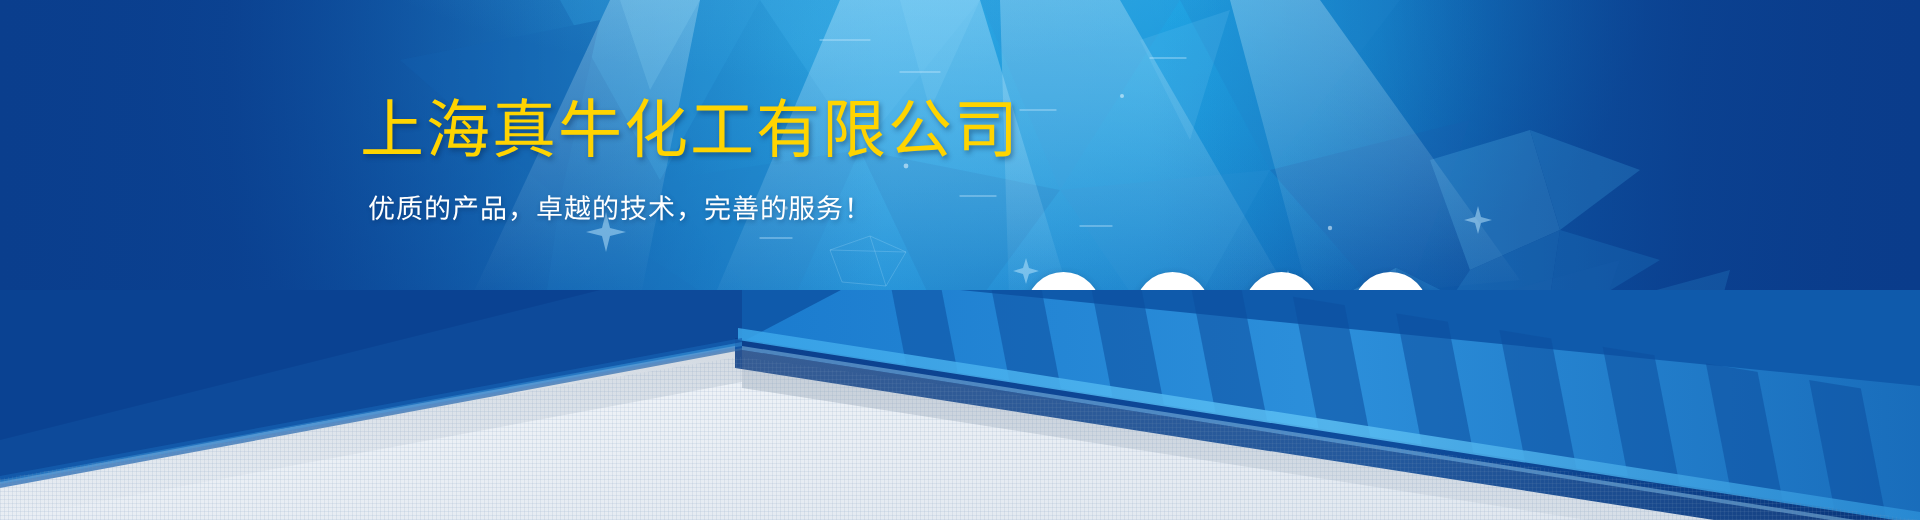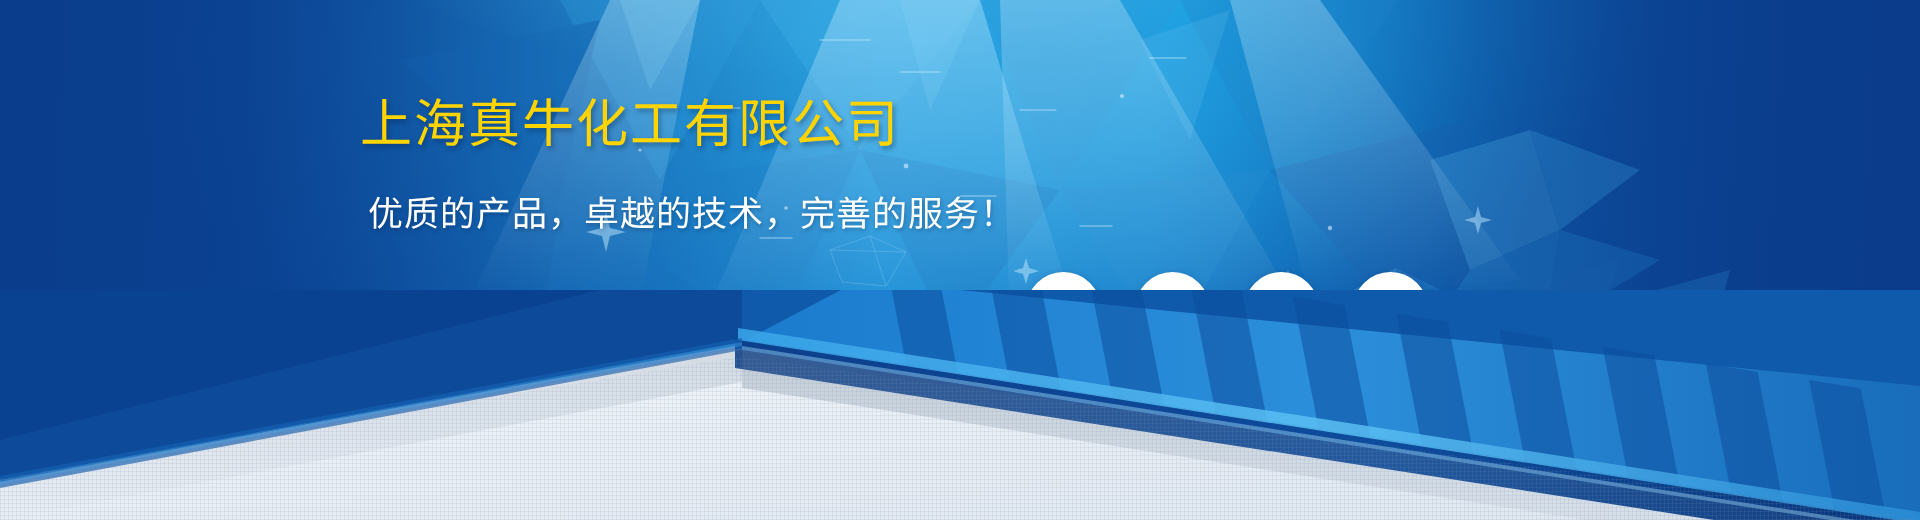--- a/index.html
+++ b/index.html
@@ -43,32 +43,32 @@
   .beams svg{display:block;width:100%;height:100%;}
 
   
   .sparkles{position:absolute; inset:0;}
   .sparkles svg{display:block;width:100%;height:100%;}
 
   
   .title{
     position:absolute;
     left:360px; top:98px;
-    font-size:52px;
+    font-size:64px;
     line-height:1;
     letter-spacing:2px;
     color:#ffd400;
     font-weight:400;
     white-space:nowrap;
     text-shadow:2px 3px 5px rgba(0,30,70,.40);
   }
   .subtitle{
     position:absolute;
     left:368px; top:196px;
-    font-size:35px;
+    font-size:27px;
     line-height:1;
     letter-spacing:1px;
     color:#ffffff;
     white-space:nowrap;
     text-shadow:1px 2px 4px rgba(0,30,70,.35);
   }
 
   
   .features{
     position:absolute;

